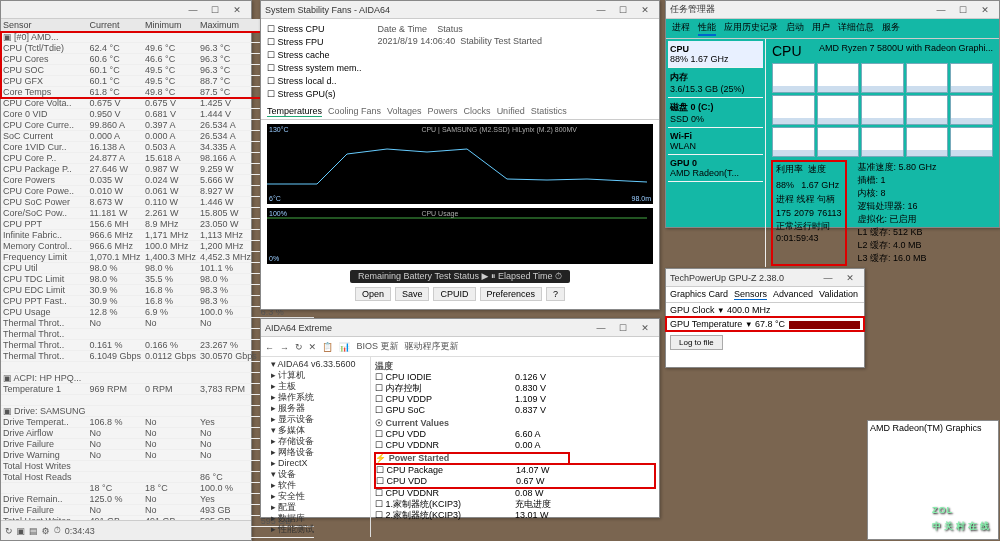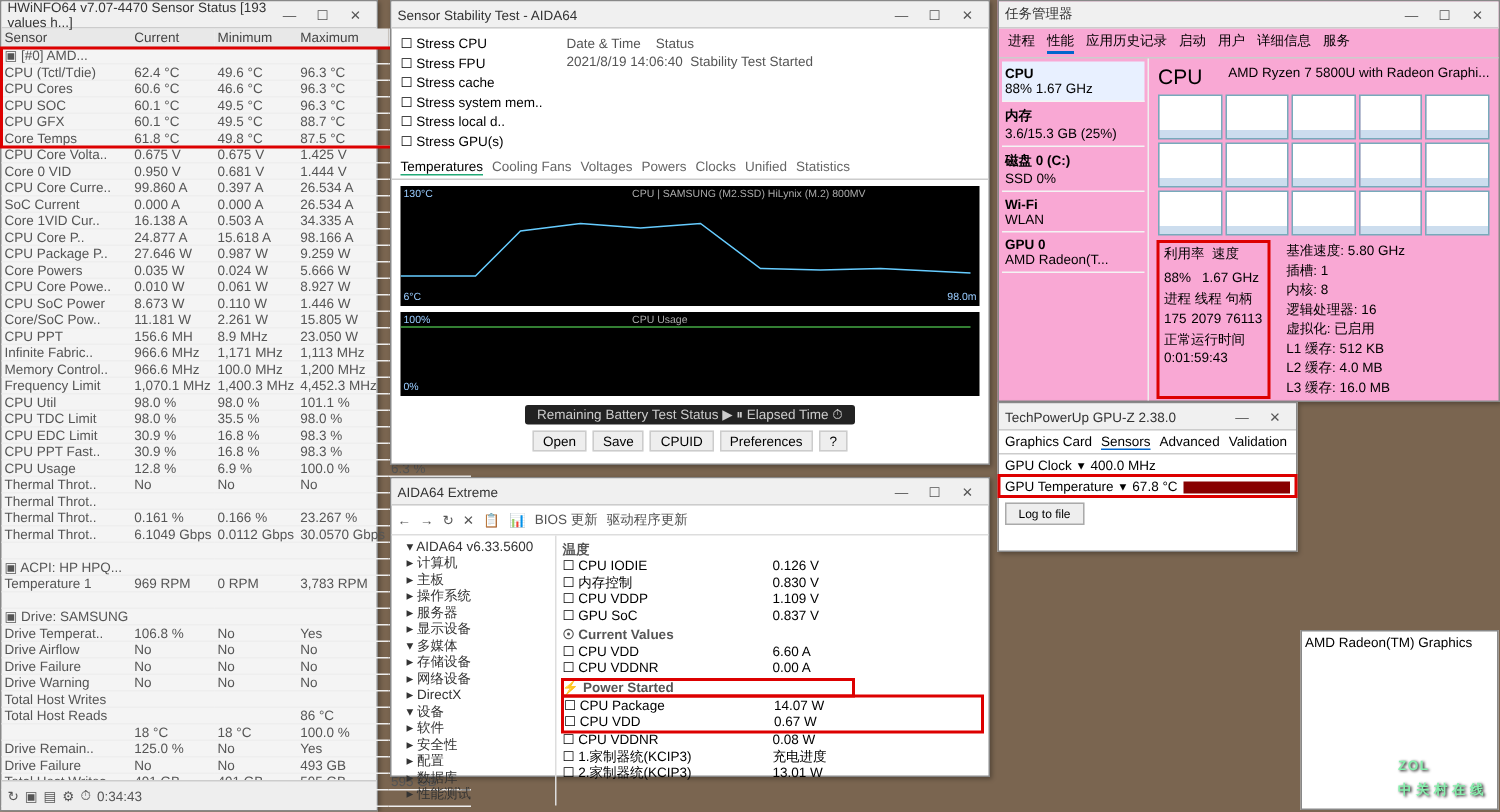--- a/index.html
+++ b/index.html
@@ -34,21 +34,21 @@
 .occt .btns2 span { background:#eee; padding:1px 6px; border:1px solid #ccc; }
 .aida { left:260px; top:318px; width:400px; height:200px; }
 .aida .tb { height:20px; display:flex; gap:6px; align-items:center; padding:0 4px; border-bottom:1px solid #ddd; font-size:11px; color:#555; }
 .aida .body { display:flex; height:180px; }
 .aida .tree { width:110px; border-right:1px solid #ddd; padding:2px; font-size:8px; line-height:11px; color:#333; overflow:hidden; }
 .aida .tree div { padding-left:8px; }
 .aida .list { flex:1; padding:2px 4px; font-size:8px; line-height:11px; }
 .aida .list .hdr { color:#555; font-weight:bold; margin-top:2px; }
 .aida .list .row { display:flex; }
 .aida .list .row span:first-child { width:140px; }
-.taskmgr { left:665px; top:0; width:335px; height:268px; background:#f9a8d4; }
+.taskmgr { left:665px; top:0; width:335px; height:228px; background:#14b8a6; }
 .taskmgr .tabs { display:flex; gap:8px; padding:2px 6px; border-bottom:1px solid #ccc; font-size:9px; }
 .taskmgr .body { display:flex; height:228px; }
 .taskmgr .side { width:100px; border-right:1px solid #eee; padding:2px; font-size:8px; }
 .taskmgr .side .it { padding:3px 2px; border-bottom:1px solid #f4f4f4; }
 .taskmgr .side .it.sel { background:#e8f0ff; }
 .taskmgr .main { flex:1; padding:4px 6px; font-size:8px; }
 .taskmgr .cpuhdr { display:flex; justify-content:space-between; }
 .taskmgr .cpuhdr .t1 { font-size:14px; }
 .taskmgr .grid { display:grid; grid-template-columns:repeat(5,1fr); grid-template-rows:repeat(3,30px); gap:2px; margin:4px 0; }
 .taskmgr .grid div { border:1px solid #7ab; background:linear-gradient(to top,#cde 20%,#fff 20%); }
@@ -61,21 +61,20 @@
 .gpuz .btn { padding:2px 8px; background:#eee; border:1px solid #aaa; font-size:8px; margin:4px; display:inline-block; }
 .zol { position:absolute; right:8px; bottom:8px; color:#86efac; font-size:28px; font-weight:bold; letter-spacing:1px; text-shadow:1px 1px 2px #000; }
 .zol .sub { font-size:9px; letter-spacing:3px; display:block; text-align:right; }
 .dx { position:absolute; left:867px; top:420px; width:132px; height:120px; background:#fff; border:1px solid #888; font-size:8px; padding:2px; }
 </style>
 </head>
 <body>
 
 <div class="win hwinfo">
   <div class="titlebar">
-    <span>HWiNFO64 v7.07-4470 Sensor Status [193 values h...]</span>
     <div class="ctrls">
         <span>—</span>
         <span>☐</span>
         <span>✕</span>
       </div>
   </div>
   <table class="hwtable">
     <tbody>
         <tr>
       <th>Sensor</th>
@@ -417,21 +416,21 @@
     <span>▣</span>
     <span>▤</span>
     <span>⚙</span>
     <span>⏱</span>
     <span>0:34:43</span>
   </div>
 </div>
 
 <div class="win occt">
   <div class="titlebar">
-    <span>Sensor Stability Test - AIDA64</span>
+    <span>System Stability Fans - AIDA64</span>
     <div class="ctrls">
         <span>—</span>
         <span>☐</span>
         <span>✕</span>
       </div>
   </div>
   <div class="opts">
     <div class="col" id="occt-checks">
         <div class="chk">Stress CPU</div>
         <div class="chk">Stress FPU</div>

